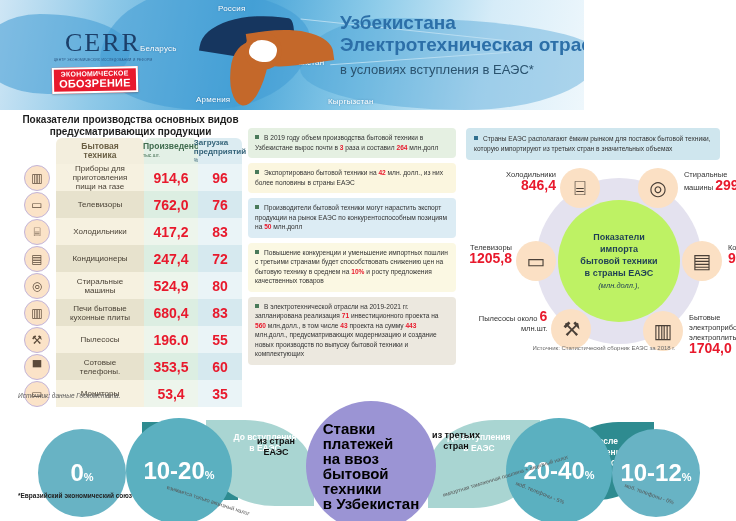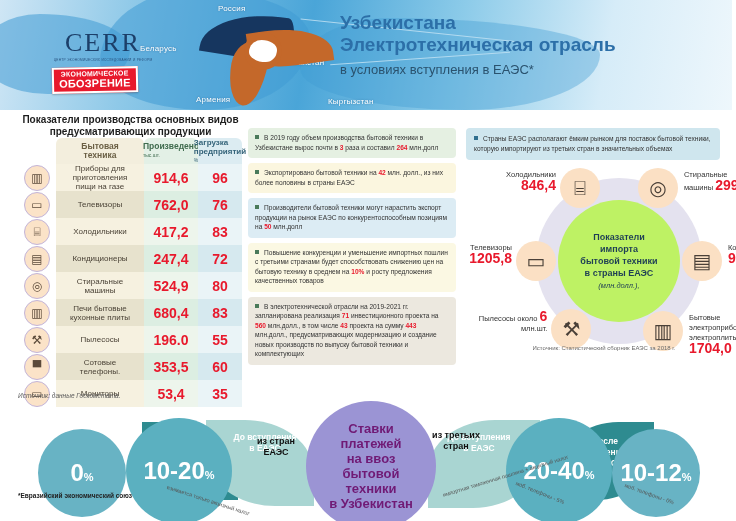--- a/index.html
+++ b/index.html
@@ -1,20 +1,20 @@
 <!DOCTYPE html>
 <html><head>
 <meta charset="utf-8">
 <style>
   html,body{margin:0;padding:0;background:#fff;}
   body{width:736px;height:521px;position:relative;overflow:hidden;
        font-family:"Liberation Sans","DejaVu Sans",sans-serif;}
 
   
-  #header{position:absolute;left:0;top:0;width:732px;height:110px;overflow:hidden;
+  #header{position:absolute;left:0;top:0;width:584px;height:110px;overflow:hidden;
     background:linear-gradient(100deg,#cfe6f5 0%,#8fc9e8 18%,#4aa5d8 42%,#8ccbe9 62%,#d6ecf8 82%,#eef7fc 100%);}
   .mapblob{position:absolute;background:#3f9bd3;opacity:.55;border-radius:40% 60% 55% 45%/50% 45% 55% 50%;}
   .mapline{position:absolute;background:#bfe0f2;opacity:.85;height:1px;}
   .country-lbl{position:absolute;color:#ffffff;font-size:8px;letter-spacing:.2px;
     text-shadow:0 0 2px rgba(0,60,110,.45);white-space:nowrap;}
   #cerr{position:absolute;left:48px;top:30px;width:110px;text-align:center;}
   #cerr .big{font-family:"Liberation Serif","DejaVu Serif",serif;font-size:26px;color:#1c3f69;
     letter-spacing:2px;font-weight:400;line-height:1;}
   #cerr .sub{font-size:3.2px;color:#27517e;letter-spacing:.3px;line-height:1.5;margin-top:2px;}
   #obozr{position:absolute;left:52px;top:67px;background:#e8192c;border:2px solid #fff;
@@ -103,21 +103,21 @@
     justify-content:center;text-align:center;color:#fff;}
   .pct{font-size:24px;font-weight:bold;line-height:1;}
   .pct small{font-size:11px;font-weight:bold;}
   .leaf{position:absolute;color:#fff;font-size:8.5px;font-weight:bold;line-height:11px;
     text-align:center;}
   .leafshape{position:absolute;}
   .white-leaf{position:absolute;color:#111;font-size:9px;font-weight:bold;line-height:11px;text-align:center;}
   .rot{position:absolute;font-size:5.5px;color:#555;white-space:nowrap;}
   #center-circ{position:absolute;left:306px;top:5px;width:130px;height:130px;border-radius:50%;
     background:#9b94d4;display:flex;align-items:center;justify-content:center;}
-  #center-circ .t{font-size:13px;font-weight:bold;color:#701a75;line-height:15px;text-align:center;}
+  #center-circ .t{font-size:15px;font-weight:bold;color:#000000;line-height:15px;text-align:left;}
   #footnote{position:absolute;left:18px;top:492px;font-size:6.5px;font-weight:bold;color:#222;}
 </style>
 </head>
 <body>
 
 <div id="header">
   <div class="mapblob" style="left:-20px;top:14px;width:150px;height:80px;"></div>
   <div class="mapblob" style="left:100px;top:-10px;width:210px;height:120px;border-radius:45% 55% 50% 50%/60% 40% 60% 40%;"></div>
   <div class="mapblob" style="left:300px;top:18px;width:300px;height:92px;opacity:.38;border-radius:30% 70% 45% 55%/55% 40% 60% 45%;"></div>
   <div class="mapline" style="left:300px;top:30px;width:220px;transform:rotate(6deg);"></div>

